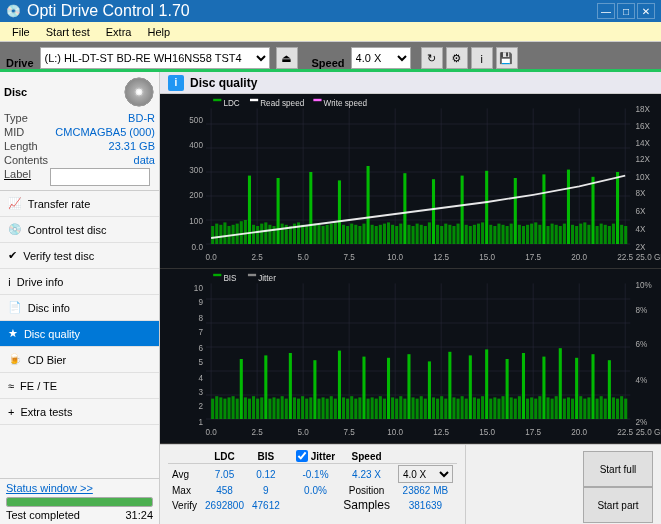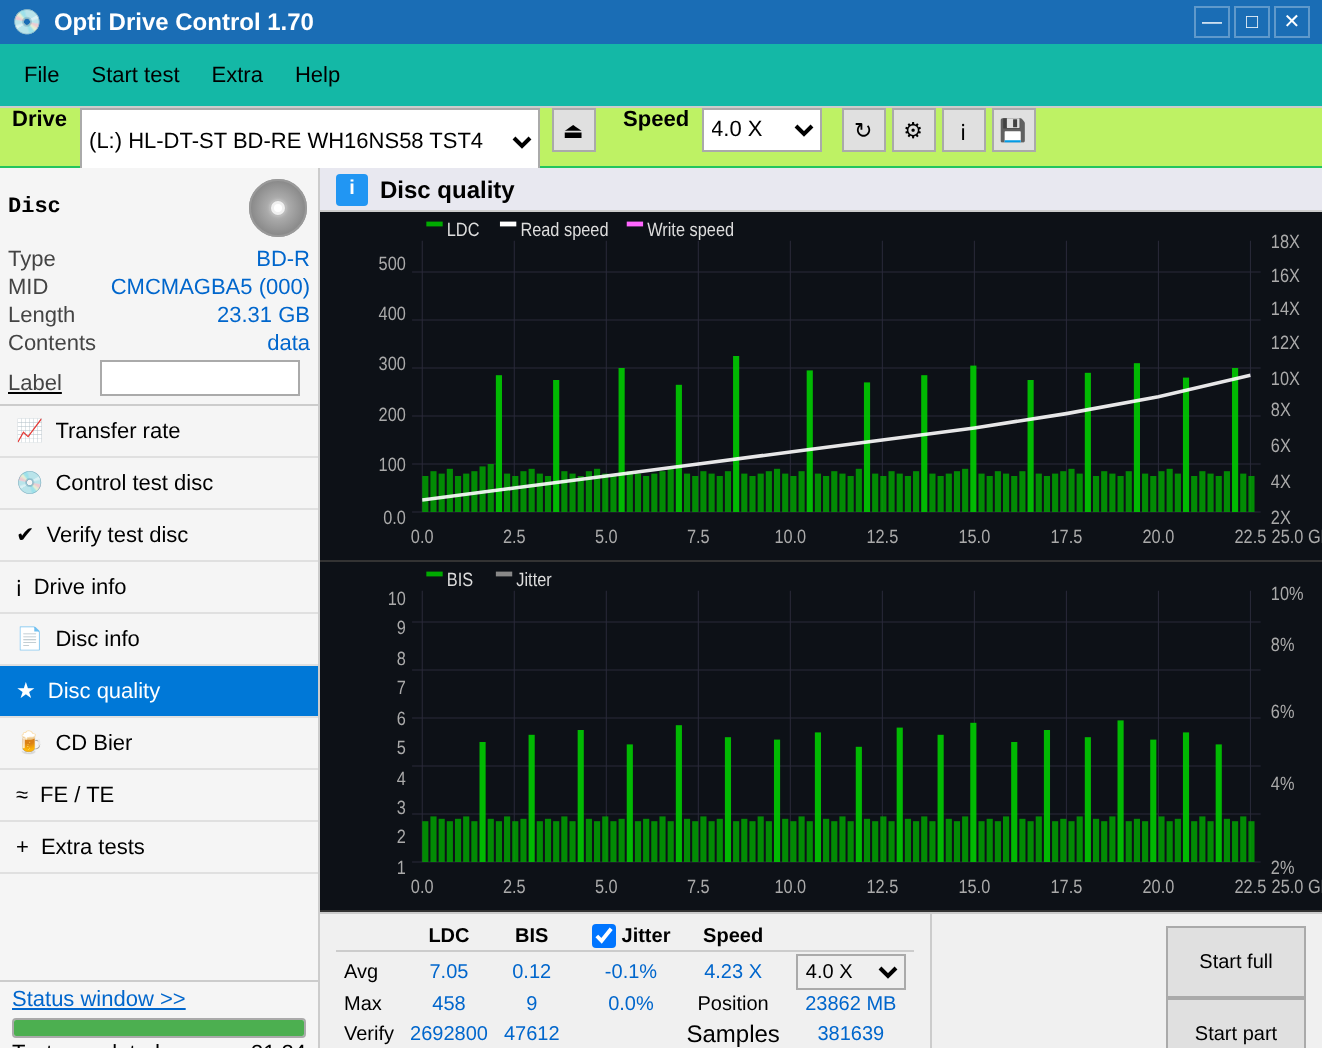--- a/index.html
+++ b/index.html
@@ -1,52 +1,52 @@
 <!DOCTYPE html>
 <html><head>
   <meta charset="utf-8">
   <style>
     * { box-sizing: border-box; margin: 0; padding: 0; }
     body { font-family: 'Segoe UI', Tahoma, sans-serif; font-size: 11px; background: #f0f0f0; width: 661px; height: 524px; overflow: hidden; }
     
     
     .title-bar { background: #1a6db5; color: white; height: 22px; display: flex; align-items: center; justify-content: space-between; padding: 0 6px; }
     .title-bar-left { display: flex; align-items: center; gap: 6px; }
-    .title-bar-title { font-size: 12px; font-weight: bold; }
+    .title-bar-title { font-size: 16px; }
     .title-bar-controls { display: flex; gap: 2px; }
     .title-bar-btn { width: 18px; height: 16px; background: #1a6db5; border: 1px solid rgba(255,255,255,0.3); color: white; font-size: 10px; display: flex; align-items: center; justify-content: center; cursor: pointer; }
     
     
-    .menu-bar { background: #14b8a6; height: 32px; display: flex; align-items: center; padding: 0 4px; border-bottom: 1px solid #ccc; }
+    .menu-bar { background: #fef9c3; height: 20px; display: flex; align-items: center; padding: 0 4px; border-bottom: 1px solid #ccc; }
     .menu-item { padding: 2px 8px; font-size: 11px; cursor: pointer; color: #000; }
     
     
-    .drive-bar { background: #bef264; height: 30px; display: flex; align-items: flex-start; padding: 0 6px; border-bottom: 1px solid #22c55e; gap: 6px; }
+    .drive-bar { background: #737373; height: 30px; display: flex; align-items: flex-end; padding: 0 6px; border-bottom: 3px solid #22c55e; gap: 6px; }
     .drive-label { font-size: 11px; font-weight: bold; }
-    .drive-select { height: 34px; font-size: 11px; width: 230px; border: 1px solid #aaa; background: white; }
+    .drive-select { height: 22px; font-size: 11px; width: 230px; border: 1px solid #aaa; background: white; }
     .drive-eject-btn { width: 22px; height: 22px; background: #e0e0e0; border: 1px solid #aaa; display: flex; align-items: center; justify-content: center; cursor: pointer; }
     .speed-label { font-size: 11px; font-weight: bold; margin-left: 8px; }
     .speed-select { height: 22px; font-size: 11px; width: 60px; border: 1px solid #aaa; background: white; }
     .drive-icons { display: flex; gap: 3px; margin-left: 4px; }
     .drive-icon-btn { width: 22px; height: 22px; background: #e0e0e0; border: 1px solid #aaa; display: flex; align-items: center; justify-content: center; cursor: pointer; }
     
     
     .main-layout { display: flex; height: calc(524px - 22px - 20px - 30px); }
     
     
     .sidebar { width: 160px; background: #f5f5f5; border-right: 1px solid #ccc; display: flex; flex-direction: column; }
     
     
     .disc-panel { padding: 4px; border-bottom: 1px solid #ccc; }
-    .disc-panel-header { display: flex; align-items: center; justify-content: space-between; margin-bottom: 4px; font-family: Liberation Mono, monospace; }
+    .disc-panel-header { display: flex; align-items: center; justify-content: space-between; margin-bottom: 4px; }
     .disc-panel-title { font-weight: bold; font-size: 11px; }
     .disc-info-row { display: flex; justify-content: space-between; margin-bottom: 2px; font-size: 11px; }
     .disc-info-label { color: #444; }
     .disc-info-value { color: #0066cc; text-align: right; }
-    .label-row { display: flex; align-items: flex-end; gap: 19px; margin-top: 2px; text-decoration: underline; }
+    .label-row { display: flex; align-items: flex-start; gap: 19px; margin-top: 2px; text-decoration: underline; }
     .label-input { height: 18px; width: 100px; border: 1px solid #aaa; font-size: 10px; padding: 0 2px; }
     .label-btn { width: 18px; height: 18px; background: #e0e0e0; border: 1px solid #aaa; display: flex; align-items: center; justify-content: center; cursor: pointer; font-size: 10px; }
     
     
     .nav-items { flex: 1; }
     .nav-item { display: flex; align-items: center; height: 26px; padding: 0 8px; cursor: pointer; font-size: 11px; color: #000; gap: 6px; border-bottom: 1px solid #e0e0e0; }
     .nav-item.active { background: #0078d7; color: white; }
     
     
     .status-bar { border-top: 1px solid #ccc; padding: 3px 6px; }

